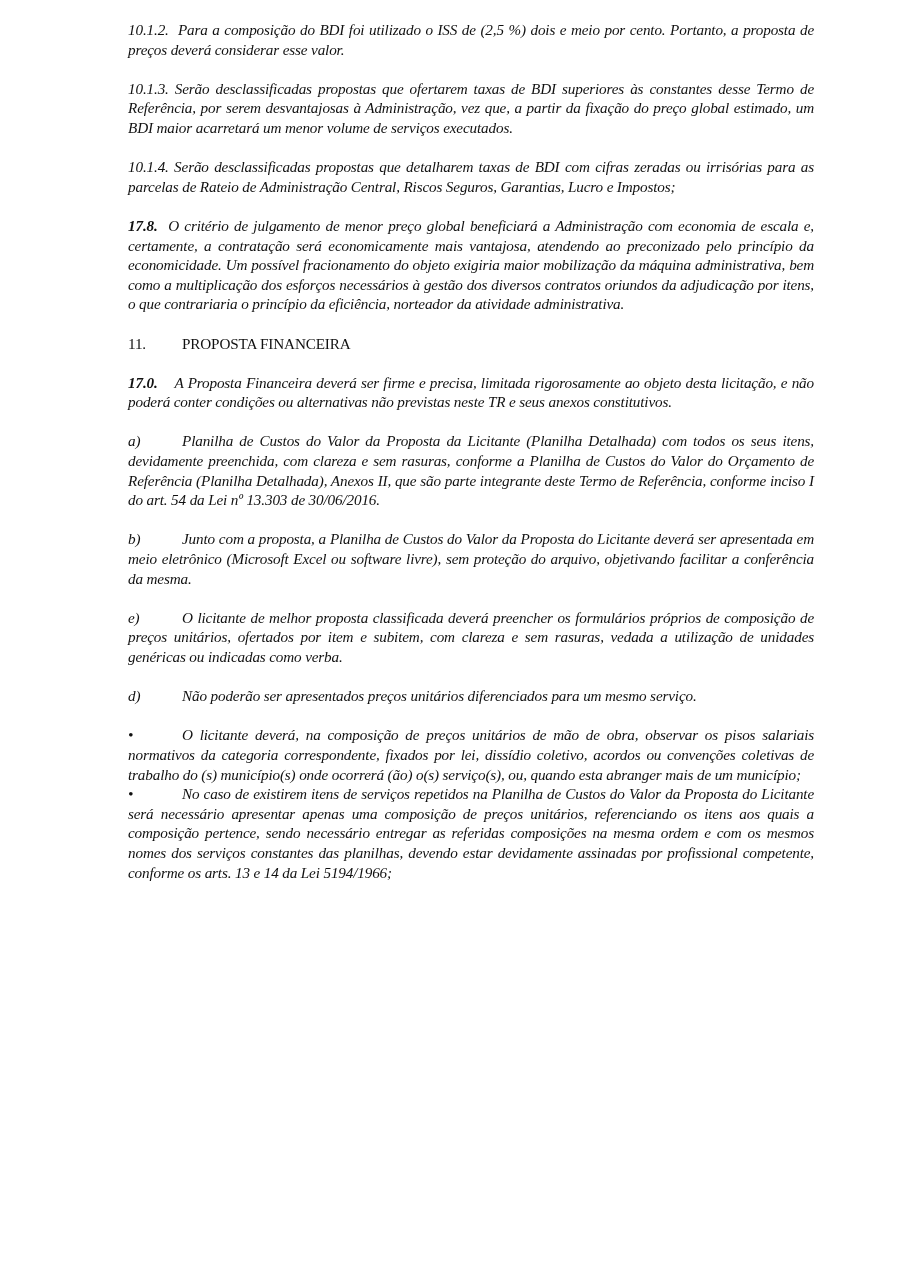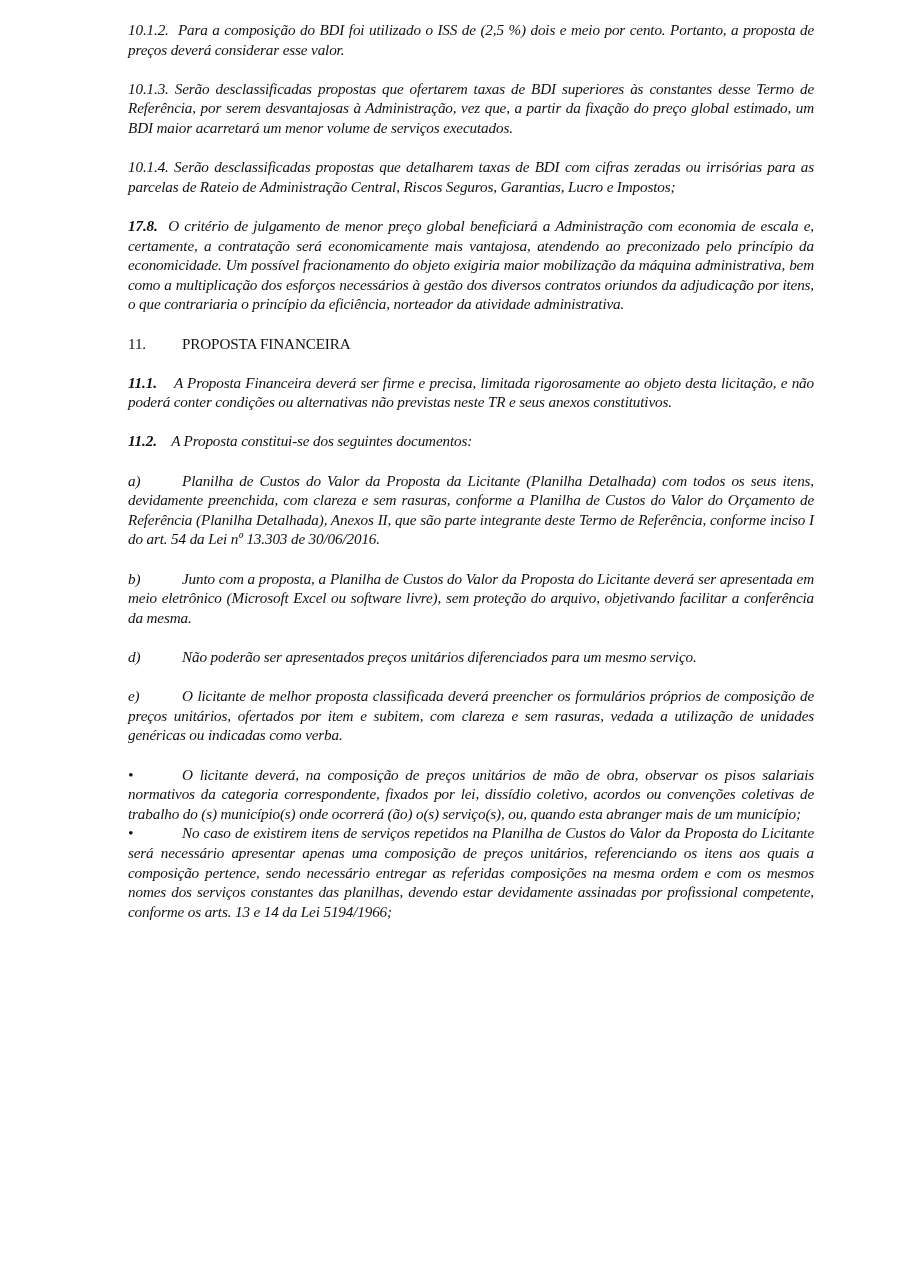--- a/index.html
+++ b/index.html
@@ -40,44 +40,40 @@
   <p class="para">
     <span class="num">17.8.</span>&nbsp;
     <span>O critério de julgamento de menor preço global beneficiará a Administração com economia de escala e, certamente, a contratação será economicamente mais vantajosa, atendendo ao preconizado pelo princípio da economicidade. Um possível fracionamento do objeto exigiria maior mobilização da máquina administrativa, bem como a multiplicação dos esforços necessários à gestão dos diversos contratos oriundos da adjudicação por itens, o que contrariaria o princípio da eficiência, norteador da atividade administrativa.</span>
   </p>
 
   <p class="heading">
     <span class="hnum">11.</span><span>PROPOSTA FINANCEIRA</span>
   </p>
 
   <p class="para">
-    <span class="num">11.1.</span>&nbsp;&nbsp;&nbsp;
+    <span class="num">17.0.</span>&nbsp;&nbsp;&nbsp;
     <span>A Proposta Financeira deverá ser firme e precisa, limitada rigorosamente ao objeto desta licitação, e não poderá conter condições ou alternativas não previstas neste TR e seus anexos constitutivos.</span>
   </p>
 
-  <p class="para">
-    <span class="num">11.2.</span>&nbsp;&nbsp;&nbsp;
-    <span>A Proposta constitui-se dos seguintes documentos:</span>
-  </p>
 
   <p class="para">
     <span class="lbl">a)</span><span>Planilha de Custos do Valor da Proposta da Licitante (Planilha Detalhada) com todos os seus itens, devidamente preenchida, com clareza e sem rasuras, conforme a Planilha de Custos do Valor do Orçamento de Referência (Planilha Detalhada), Anexos II, que são parte integrante deste Termo de Referência, conforme inciso I do art. 54 da Lei nº 13.303 de 30/06/2016.</span>
   </p>
 
   <p class="para">
     <span class="lbl">b)</span><span>Junto com a proposta, a Planilha de Custos do Valor da Proposta do Licitante deverá ser apresentada em meio eletrônico (Microsoft Excel ou software livre), sem proteção do arquivo, objetivando facilitar a conferência da mesma.</span>
   </p>
 
 
   <p class="para">
-    <span class="lbl">d)</span><span>Não poderão ser apresentados preços unitários diferenciados para um mesmo serviço.</span>
+    <span class="lbl">e)</span><span>O licitante de melhor proposta classificada deverá preencher os formulários próprios de composição de preços unitários, ofertados por item e subitem, com clareza e sem rasuras, vedada a utilização de unidades genéricas ou indicadas como verba.</span>
   </p>
 
   <p class="para">
-    <span class="lbl">e)</span><span>O licitante de melhor proposta classificada deverá preencher os formulários próprios de composição de preços unitários, ofertados por item e subitem, com clareza e sem rasuras, vedada a utilização de unidades genéricas ou indicadas como verba.</span>
+    <span class="lbl">d)</span><span>Não poderão ser apresentados preços unitários diferenciados para um mesmo serviço.</span>
   </p>
 
 
 
   <p class="para tight">
     <span class="bullet">•</span><span>O licitante deverá, na composição de preços unitários de mão de obra, observar os pisos salariais normativos da categoria correspondente, fixados por lei, dissídio coletivo, acordos ou convenções coletivas de trabalho do (s) município(s) onde ocorrerá (ão) o(s) serviço(s), ou, quando esta abranger mais de um município;</span>
   </p>
 
   <p class="para tight">
     <span class="bullet">•</span><span>No caso de existirem itens de serviços repetidos na Planilha de Custos do Valor da Proposta do Licitante será necessário apresentar apenas uma composição de preços unitários, referenciando os itens aos quais a composição pertence, sendo necessário entregar as referidas composições na mesma ordem e com os mesmos nomes dos serviços constantes das planilhas, devendo estar devidamente assinadas por profissional competente, conforme os arts. 13 e 14 da Lei 5194/1966;</span>

